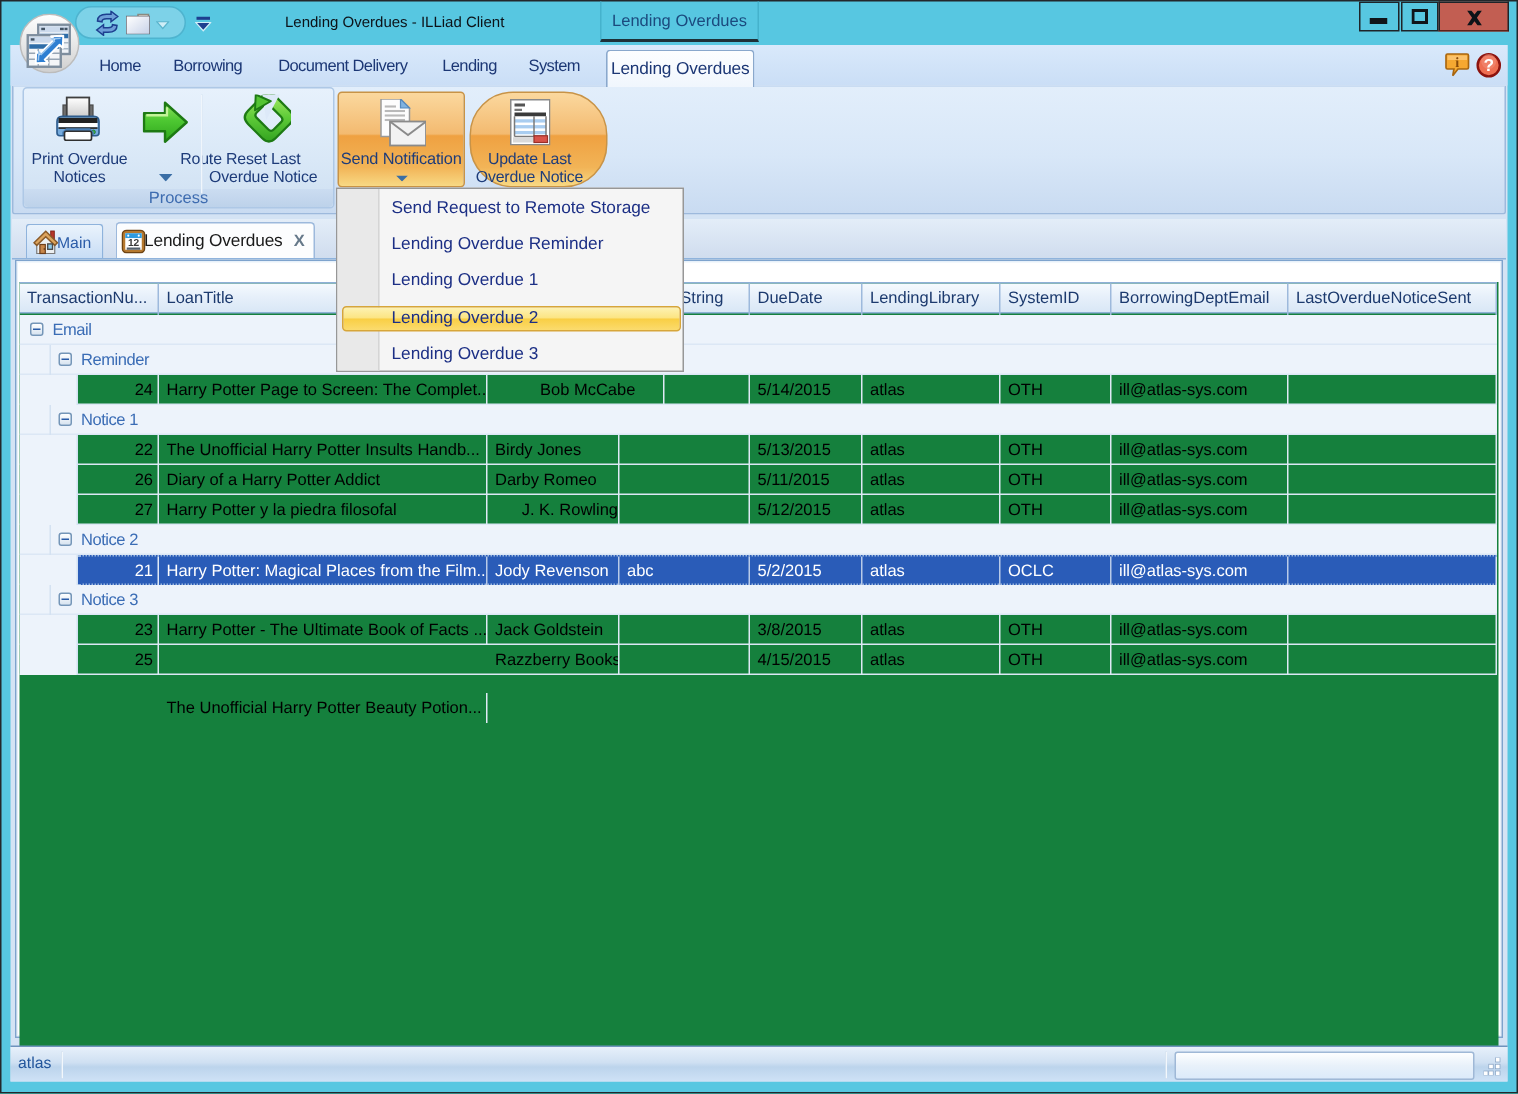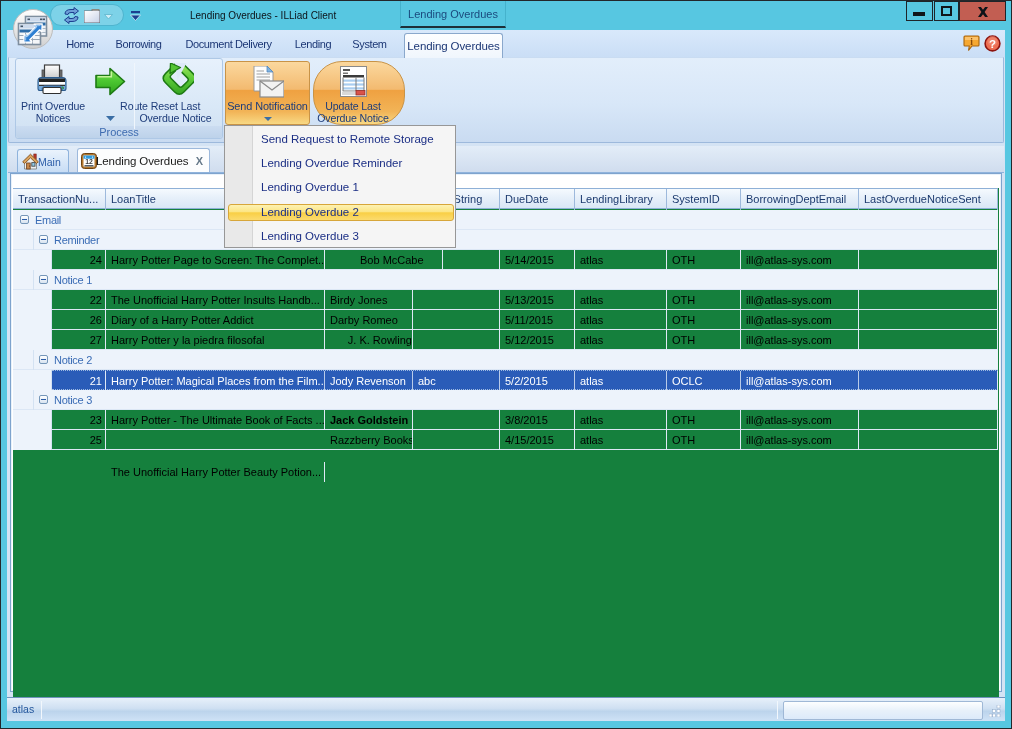--- a/index.html
+++ b/index.html
@@ -311,21 +311,21 @@
     </div>
     <div class="grow grouprow" style="top:202px;">
           <div class="indentline" style="left:20px;"></div>
           <div class="expand" style="left:26px; top:5px;"></div>
           <span style="position:absolute; left:41px;">Notice 3</span>
         </div>
     <div class="grow" style="top:222px;">
       <div class="indent" style="left:0; width:39px;"></div>
       <div class="cell num" style="left:39px; width:54px;">23</div>
       <div class="cell" style="left:93px; width:219px;">Harry Potter - The Ultimate Book of Facts ...</div>
-      <div class="cell" style="left:312px; width:88px;font-weight:bold;">Jack Goldstein</div>
+      <div class="cell" style="left:312px; width:88px;">Jack Goldstein</div>
       <div class="cell" style="left:400px; width:87px;"></div>
       <div class="cell" style="left:487px; width:75px;">3/8/2015</div>
       <div class="cell" style="left:562px; width:92px;">atlas</div>
       <div class="cell" style="left:654px; width:74px;">OTH</div>
       <div class="cell" style="left:728px; width:118px;">ill@atlas-sys.com</div>
       <div class="cell" style="left:846px; width:139px;"></div>
     </div>
     <div class="grow" style="top:242px;">
       <div class="indent" style="left:0; width:39px;"></div>
       <div class="cell num" style="left:39px; width:54px;padding-left:33px;">25</div>

